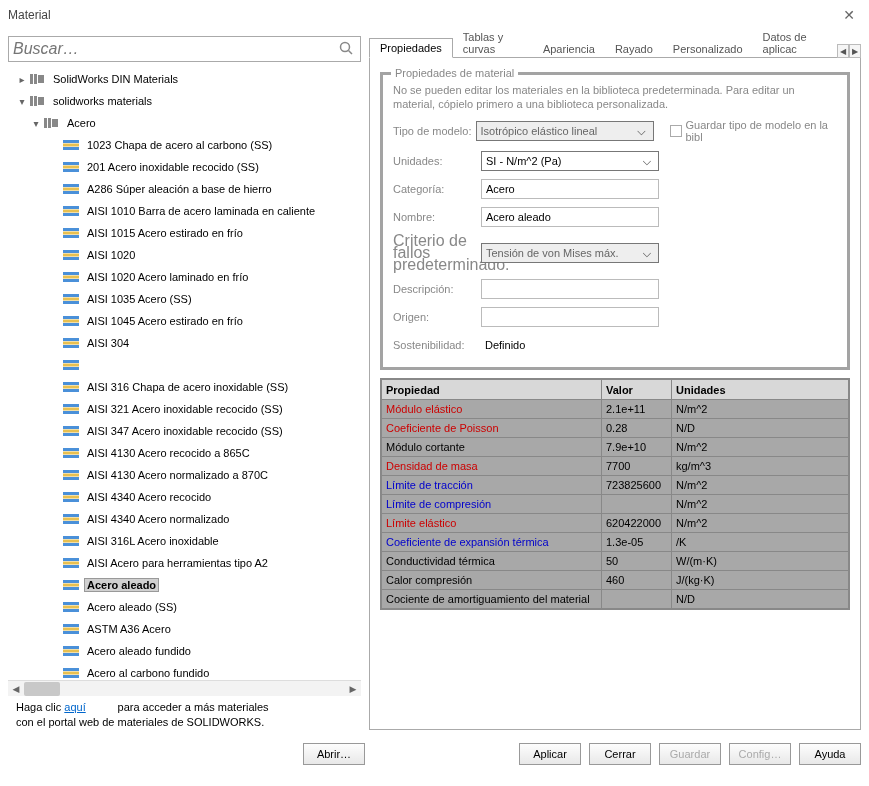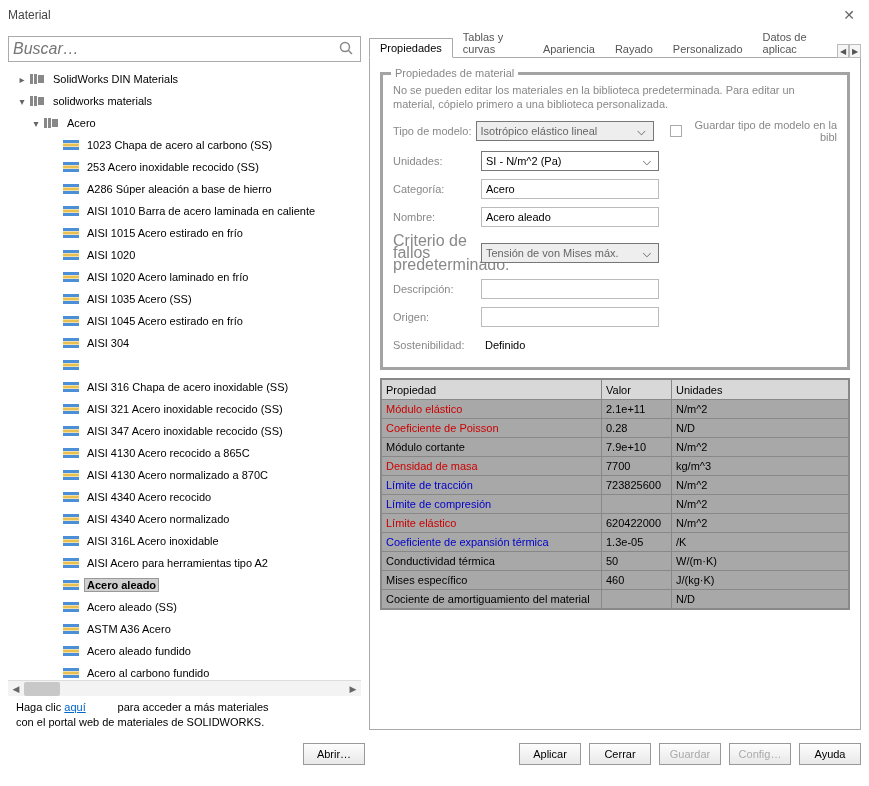--- a/index.html
+++ b/index.html
@@ -47,32 +47,32 @@
 .tab-body { border: 1px solid #aaa; flex: 1; margin-top: -1px; padding: 8px 10px; display: flex; flex-direction: column; overflow: hidden; }
 
 .fieldset { border: 3px solid #a3a3a3; padding: 8px 10px 12px 10px; position: relative; margin-top: 6px; }
 .fieldset-legend { position: absolute; top: -8px; left: 8px; background: #fff; padding: 0 4px; color: #888; }
 .ro-text { color: #888; margin-bottom: 8px; line-height: 14px; }
 
 .form-row { display: flex; align-items: center; margin-bottom: 8px; }
 .form-row .fl { width: 88px; color: #888; line-height: 12px; }
 .form-row .fl.two { font-size: 16px; }
 .form-row .fc { flex: 0 0 178px; border-radius: 7px; }
-.form-row .fchk { margin-left: 16px; display: flex; align-items: center; color: #888; gap: 4px; text-align: right; }
+.form-row .fchk { margin-left: 16px; display: flex; align-items: center; color: #888; gap: 4px; }
 .select-box, .text-box { height: 20px; border: 1px solid #777; background: #fff; display: flex; align-items: center; padding: 0 4px; width: 100%; }
 .select-box.disabled { background: #eee; color: #666; }
 .select-box .sel-val { flex: 1; overflow: hidden; white-space: nowrap; }
 .select-box .dd { width: 14px; text-align: center; color: #555; }
 .text-box { color: #000; }
 .text-box.ro { border-color: #bbb; }
 .checkbox { width: 12px; height: 12px; border: 1px solid #aaa; background: #fff; flex-shrink: 0; }
 
 .prop-table { border: 1px solid #888; margin-top: 8px; flex: 0 0 auto; }
 .prop-table table { width: 100%; border-collapse: collapse; }
-.prop-table th { background: #d8d8d8; border: 1px solid #888; text-align: left; padding: 2px 4px; font-weight: normal; height: 20px; }
+.prop-table th { background: #d8d8d8; border: 1px solid #888; text-align: left; padding: 2px 4px; font-weight: bold; height: 20px; }
 .prop-table td { border: 1px solid #888; padding: 2px 4px; height: 19px; background: #a8a8a8; }
 .prop-table td.v { background: #a8a8a8; }
 .pn-red { color: #c00; }
 .pn-blue { color: #00c; }
 .pn-black { color: #000; }
 
 .bottom-bar { height: 40px; display: flex; align-items: center; padding: 0 8px; gap: 8px; }
 .bottom-bar .spacer { flex: 1; }
 .btn { height: 22px; min-width: 62px; padding: 0 8px; border: 1px solid #999; background: linear-gradient(#fdfdfd,#e8e8e8); display: inline-flex; align-items: center; justify-content: center; cursor: pointer; }
 .btn.disabled { color: #aaa; cursor: default; }
@@ -144,21 +144,21 @@
         </div>
         <div class="tree-item lvl3">
           <span class="caret empty">▸</span>
           <span class="ic mat-icon">
             <svg width="16" height="10">
               <rect x="0" y="0" width="16" height="3" fill="#4a90d9"></rect>
               <rect x="0" y="3.5" width="16" height="3" fill="#e8c050"></rect>
               <rect x="0" y="7" width="16" height="3" fill="#4a90d9"></rect>
             </svg>
           </span>
-          <span class="label">253 Acero inoxidable recocido (SS)</span>
+          <span class="label">201 Acero inoxidable recocido (SS)</span>
         </div>
         <div class="tree-item lvl3">
           <span class="caret empty">▸</span>
           <span class="ic mat-icon">
             <svg width="16" height="10">
               <rect x="0" y="0" width="16" height="3" fill="#4a90d9"></rect>
               <rect x="0" y="3.5" width="16" height="3" fill="#e8c050"></rect>
               <rect x="0" y="7" width="16" height="3" fill="#4a90d9"></rect>
             </svg>
           </span>
@@ -555,21 +555,21 @@
                 <td class="pn-blue">Coeficiente de expansión térmica</td>
                 <td class="v">1.3e-05</td>
                 <td>/K</td>
               </tr>
               <tr>
                 <td class="pn-black">Conductividad térmica</td>
                 <td class="v">50</td>
                 <td>W/(m·K)</td>
               </tr>
               <tr>
-                <td class="pn-black">Mises específico</td>
+                <td class="pn-black">Calor compresión</td>
                 <td class="v">460</td>
                 <td>J/(kg·K)</td>
               </tr>
               <tr>
                 <td class="pn-black">Cociente de amortiguamiento del material</td>
                 <td class="v"></td>
                 <td>N/D</td>
               </tr>
             </tbody>
           </table>

